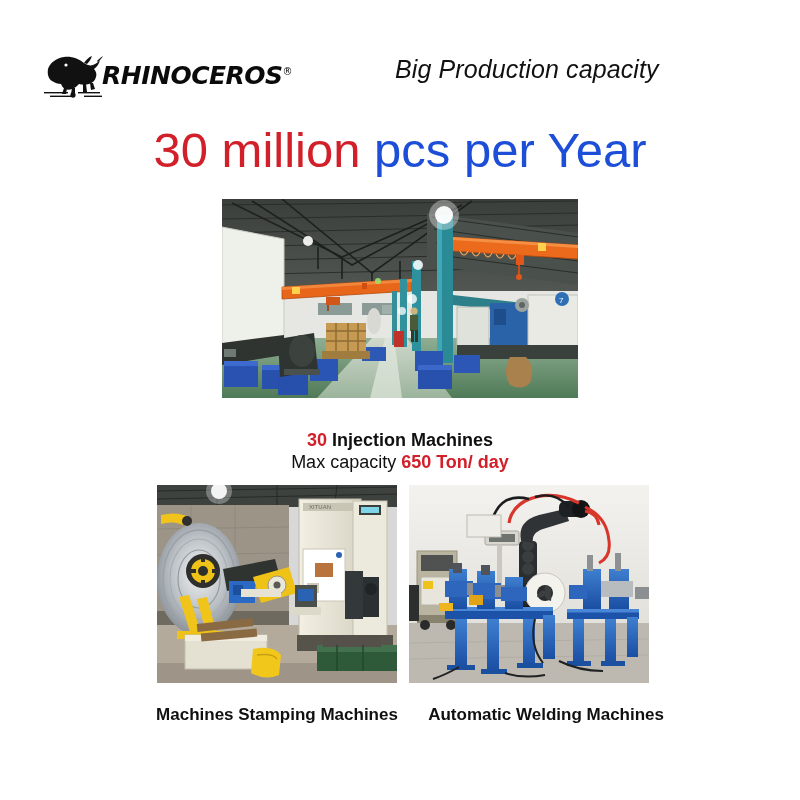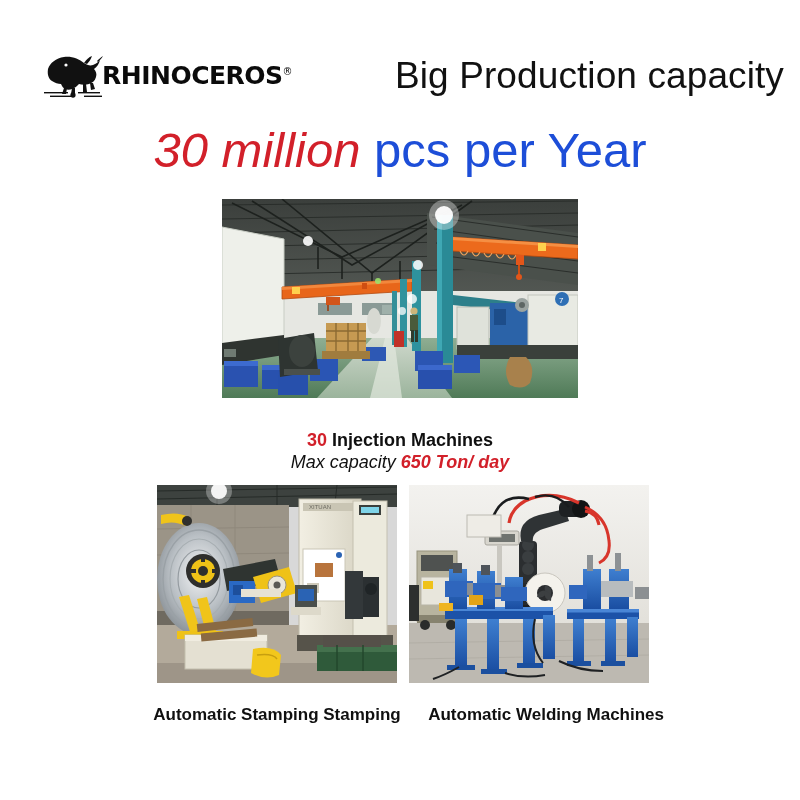--- a/index.html
+++ b/index.html
@@ -15,20 +15,21 @@
     overflow: hidden;
   }
 
   
   #header {
     position: absolute;
     top: 52px;
     left: 0;
     width: 752px;
     height: 56px;
+    font-style: italic;
   }
   #brand-logo {
     position: absolute;
     left: 40px;
     top: 0;
     width: 200px;
     height: 52px;
   }
   #rhino-mark {
     position: absolute;
@@ -51,38 +52,38 @@
   }
   #brand-reg {
     font-size: 10px;
     vertical-align: super;
     font-weight: normal;
   }
   #headline {
     position: absolute;
     left: 395px;
     top: 3px;
-    font-size: 37px;
+    font-size: 25px;
     color: #111111;
     white-space: nowrap;
     letter-spacing: 0.1px;
   }
 
   
   #stat-line {
     position: absolute;
     top: 126px;
     left: 0;
     width: 800px;
     text-align: center;
     font-size: 49px;
     line-height: 1;
     white-space: nowrap;
   }
-  #stat-number { color: #d2202a; font-style: italic; }
+  #stat-number { color: #d2202a; }
   #stat-unit { color: #1d4ed8; }
 
   
   .photo {
     position: absolute;
     overflow: hidden;
     background: #d8d8d8;
   }
   #photo-injection {
     left: 222px;
@@ -124,21 +125,21 @@
   }
   .hl { color: #d2202a; font-weight: bold; }
 
   #caption-injection {
     left: 225px;
     top: 414px;
     width: 350px;
     margin-top: 16px;
   }
   #caption-injection .cap-title { font-size: 18px; }
-  #caption-injection .cap-sub { font-size: 18px; font-style: italic; }
+  #caption-injection .cap-sub { font-size: 18px; }
 
   #caption-stamping {
     left: 145px;
     top: 705px;
     width: 264px;
   }
   #caption-welding {
     left: 400px;
     top: 705px;
     width: 264px;
@@ -563,18 +564,18 @@
     <g stroke="#1f2123" stroke-width="2" fill="none">
       <path d="M50 182 q-14 8 -26 12"></path>
       <path d="M96 188 q18 6 40 2"></path>
       <path d="M150 176 q20 10 44 10"></path>
       <path d="M126 134 q-6 26 8 44"></path>
     </g>
   </svg>
 </div>
 
 <div class="caption" id="caption-stamping">
-  <div class="cap-title">Automatic Stamping Stamping</div>
+  <div class="cap-title">Machines Stamping Machines</div>
 </div>
 
 <div class="caption" id="caption-welding">
   <div class="cap-title">Automatic Welding Machines</div>
 </div>
 
 </body></html>

